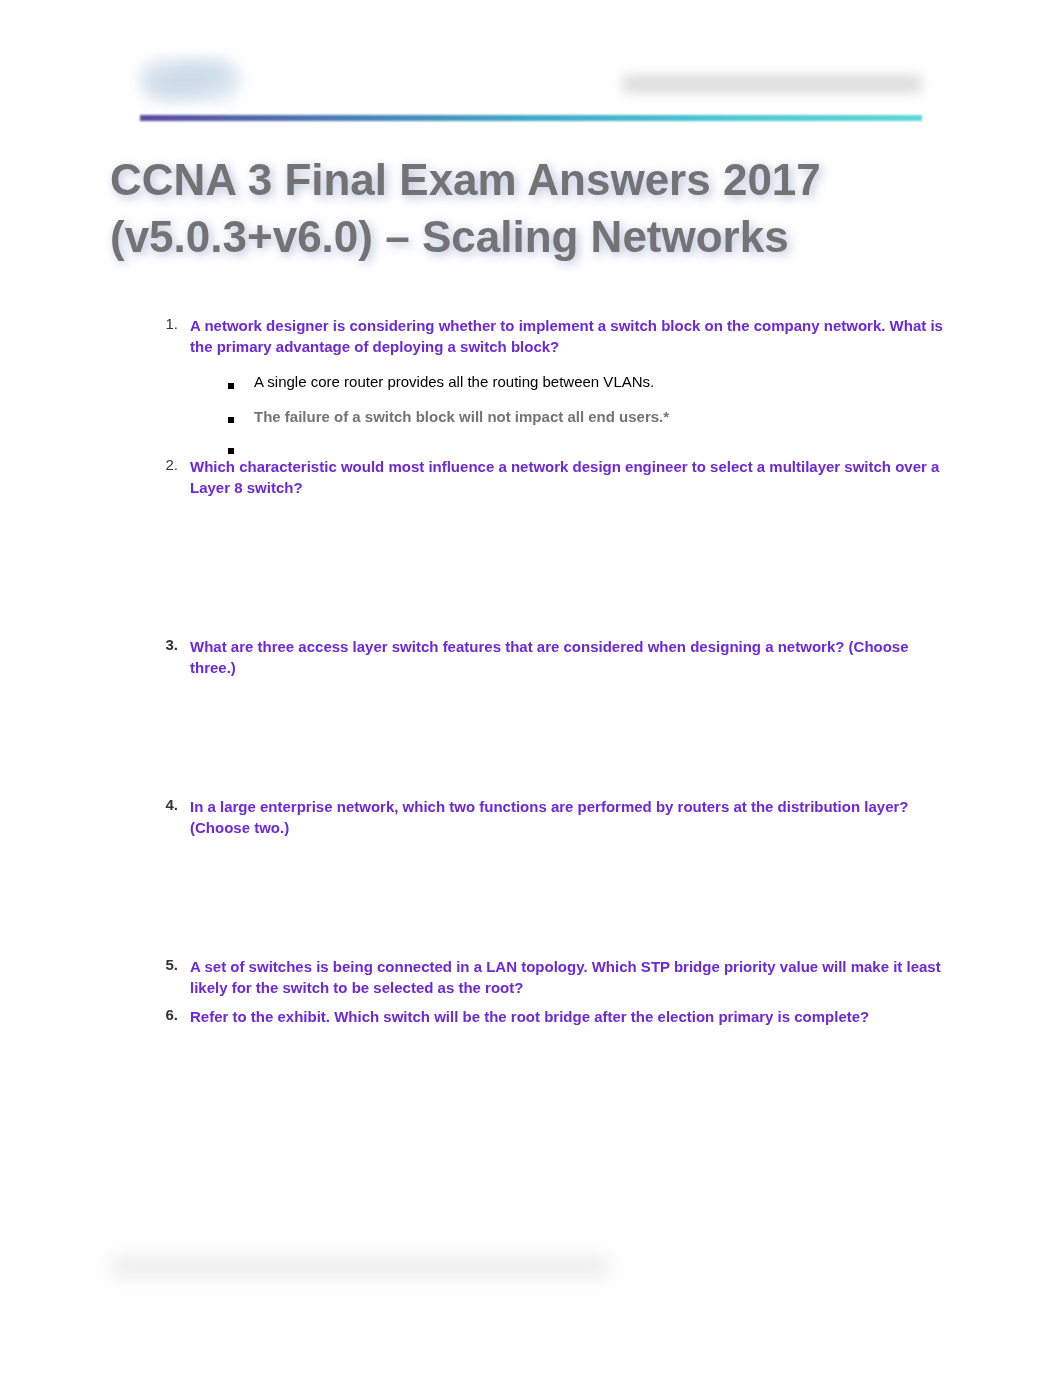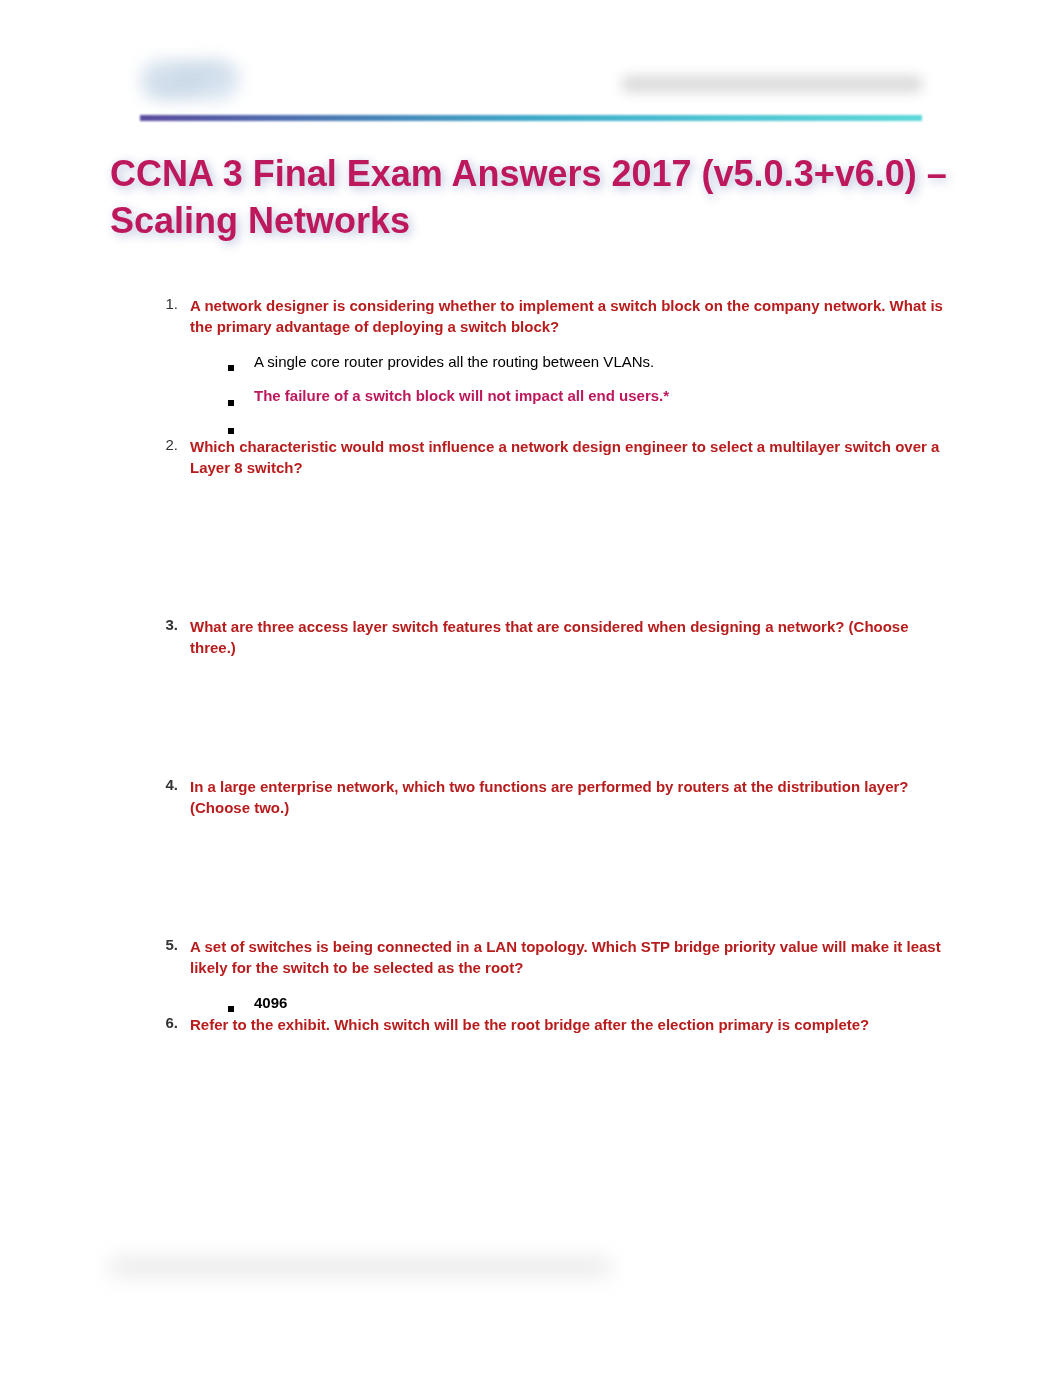--- a/index.html
+++ b/index.html
@@ -48,23 +48,23 @@
     }
     
     .gradient-bar {
       height: 6px;
       background: linear-gradient(90deg, #5b4a9e 0%, #4a7bb5 25%, #3fa8c8 50%, #4ec5d4 75%, #5dd8d8 100%);
       margin: 0 30px 30px 30px;
       filter: blur(1px);
     }
     
     .title {
-      font-size: 36px;
-      font-weight: bold;
-      color: #be185d;
+      font-size: 44px;
+      font-weight: bold;
+      color: #737373;
       line-height: 1.3;
       margin-bottom: 50px;
       text-shadow: 2px 2px 8px rgba(100, 120, 180, 0.3),
                    4px 4px 12px rgba(100, 120, 180, 0.2);
     }
     
     .questions {
       padding-left: 50px;
     }
     
@@ -82,56 +82,56 @@
       color: #333;
     }
     
     .question-number.bold {
       font-weight: bold;
     }
     
     .question-text {
       font-size: 15px;
       font-weight: bold;
-      color: #b91c1c;
+      color: #6d28d9;
       line-height: 1.4;
       flex: 1;
     }
     
     .answers {
       list-style: none;
       padding-left: 68px;
       margin-top: 6px;
       margin-bottom: 2px;
     }
     
     .answer-item {
       display: flex;
-      align-items: flex-end;
+      align-items: center;
       margin-bottom: 1px;
       margin-top: 15px;
     }
     
     .bullet {
       width: 6px;
       height: 6px;
       background: #000;
       margin-top: 7px;
       margin-right: 20px;
       flex-shrink: 0;
     }
     
     .answer-text {
       font-size: 15px;
       color: #000;
       line-height: 1.3;
     }
     
     .answer-text.correct {
-      color: #be185d;
+      color: #737373;
       font-weight: bold;
     }
     
     .answer-text.bold {
       font-weight: bold;
     }
     
     .spacer {
       height: 130px;
     }
@@ -194,24 +194,20 @@
     <div class="question-item">
       <div class="question-number bold">4.</div>
       <div class="question-text">In a large enterprise network, which two functions are performed by routers at the distribution layer? (Choose two.)</div>
     </div>
     <div class="spacer-small"></div>
     <div class="question-item">
       <div class="question-number bold">5.</div>
       <div class="question-text">A set of switches is being connected in a LAN topology. Which STP bridge priority value will make it least likely for the switch to be selected as the root?</div>
     </div>
     <ul class="answers">
-      <li class="answer-item">
-        <span class="bullet"></span>
-        <span class="answer-text bold">4096</span>
-      </li>
     </ul>
     <div class="question-item">
       <div class="question-number bold">6.</div>
       <div class="question-text">Refer to the exhibit. Which switch will be the root bridge after the election primary is complete?</div>
     </div>
   </div>
 
 <div class="bottom-blur"></div>
 
 </body></html>

